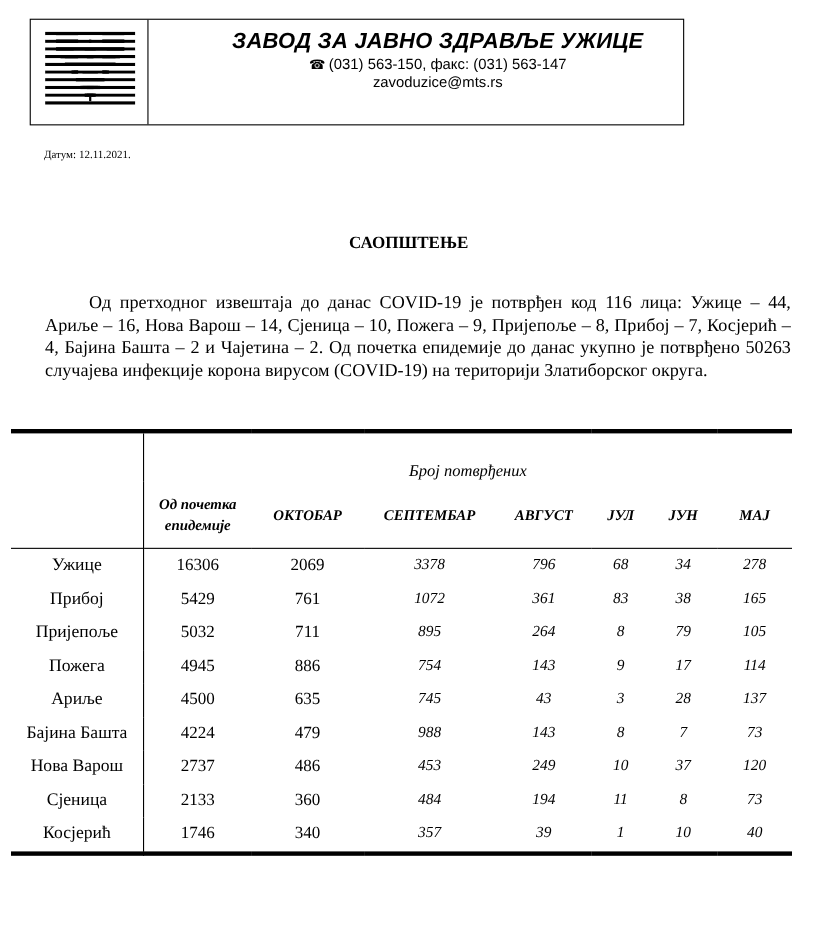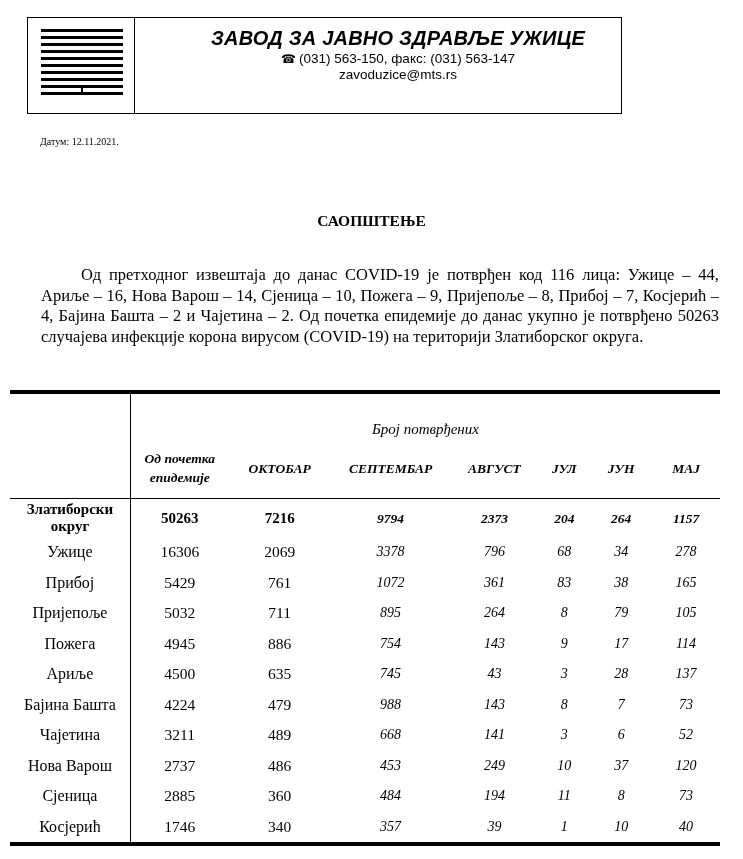--- a/index.html
+++ b/index.html
@@ -113,30 +113,20 @@
     <tr class="col-head">
       <th class="c-name"></th>
       <th style="width:98px">Од почетка епидемије</th>
       <th style="width:102px">ОКТОБАР</th>
       <th style="width:120px">СЕПТЕМБАР</th>
       <th style="width:88px">АВГУСТ</th>
       <th style="width:52px">ЈУЛ</th>
       <th style="width:62px">ЈУН</th>
       <th style="width:68px">МАЈ</th>
     </tr>
-    <tr class="total-row">
-      <td class="c-name">Златиборски округ</td>
-      <td>50263</td>
-      <td>7216</td>
-      <td class="ital">9794</td>
-      <td class="ital">2373</td>
-      <td class="ital">204</td>
-      <td class="ital">264</td>
-      <td class="ital">1157</td>
-    </tr>
   </tbody>
   <tbody id="rows-body">
       <tr class="row">
         <td class="c-name">Ужице</td>
         <td>16306</td>
         <td>2069</td>
         <td class="ital">3378</td>
         <td class="ital">796</td>
         <td class="ital">68</td>
         <td class="ital">34</td>
@@ -186,42 +176,32 @@
         <td class="c-name">Бајина Башта</td>
         <td>4224</td>
         <td>479</td>
         <td class="ital">988</td>
         <td class="ital">143</td>
         <td class="ital">8</td>
         <td class="ital">7</td>
         <td class="ital">73</td>
       </tr>
       <tr class="row">
-        <td class="c-name">Чајетина</td>
-        <td>3211</td>
-        <td>489</td>
-        <td class="ital">668</td>
-        <td class="ital">141</td>
-        <td class="ital">3</td>
-        <td class="ital">6</td>
-        <td class="ital">52</td>
-      </tr>
-      <tr class="row">
         <td class="c-name">Нова Варош</td>
         <td>2737</td>
         <td>486</td>
         <td class="ital">453</td>
         <td class="ital">249</td>
         <td class="ital">10</td>
         <td class="ital">37</td>
         <td class="ital">120</td>
       </tr>
       <tr class="row">
         <td class="c-name">Сјеница</td>
-        <td>2885</td>
+        <td>2133</td>
         <td>360</td>
         <td class="ital">484</td>
         <td class="ital">194</td>
         <td class="ital">11</td>
         <td class="ital">8</td>
         <td class="ital">73</td>
       </tr>
       <tr class="row">
         <td class="c-name">Косјерић</td>
         <td>1746</td>

